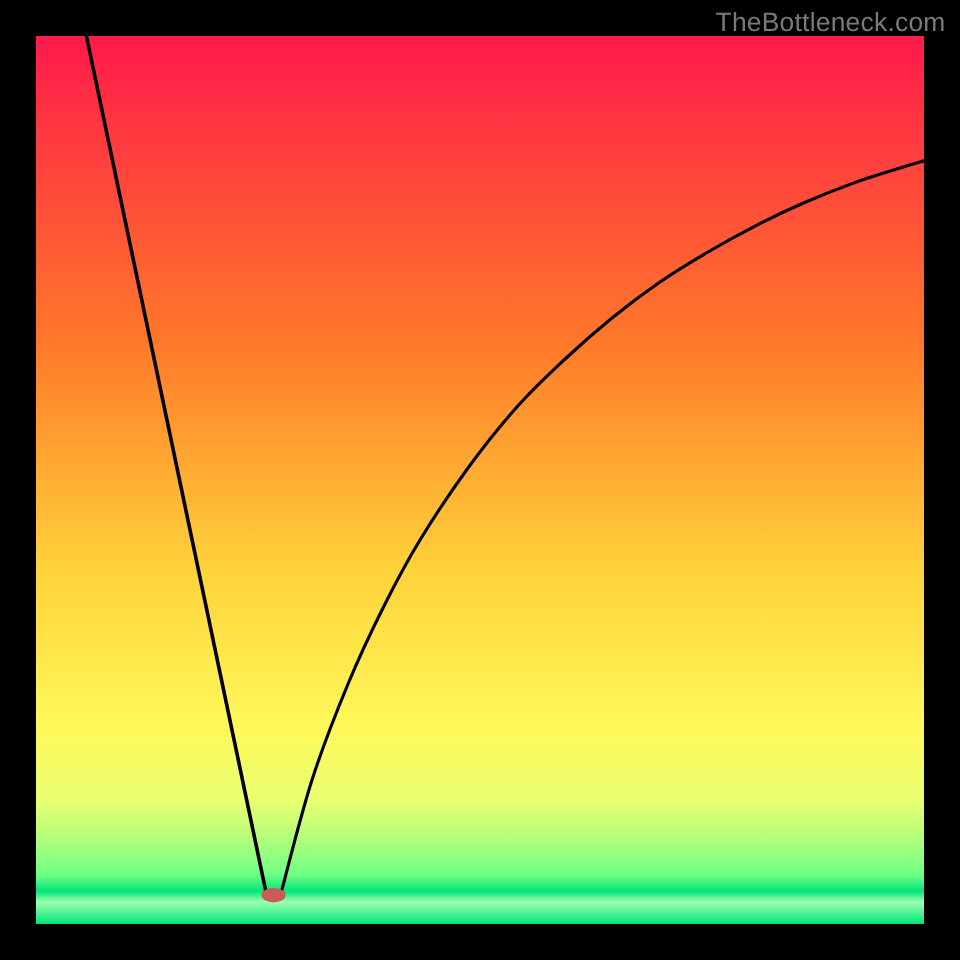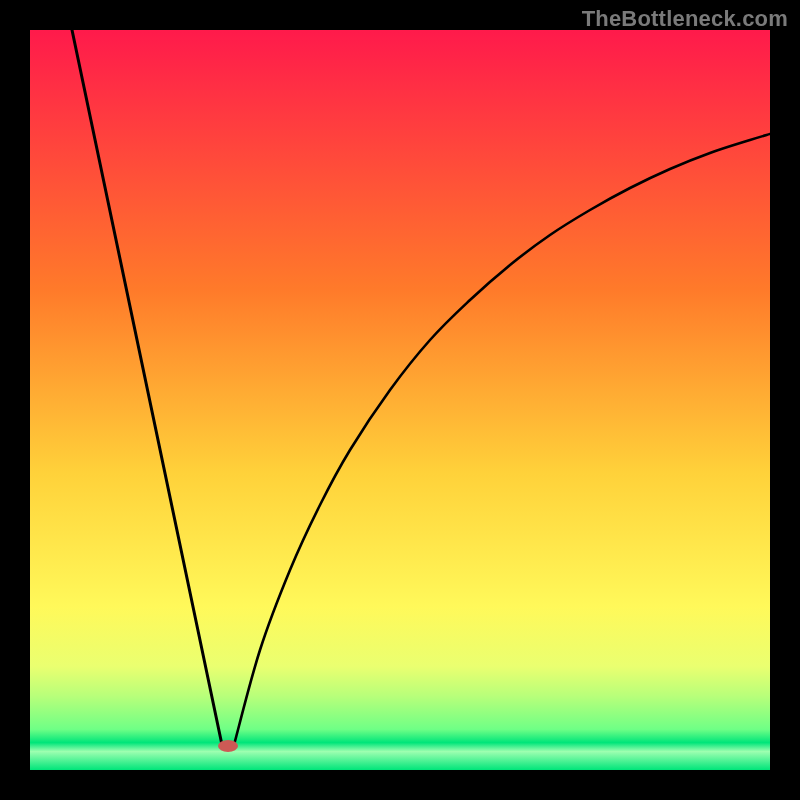--- a/index.html
+++ b/index.html
@@ -24,21 +24,21 @@
     width: 740px;
     height: 740px;
     overflow: hidden;
   }
   .watermark {
     position: absolute;
     top: 6px;
     right: 12px;
     color: #7a7a7a;
     font-size: 22px;
-    font-weight: 700;
+    font-weight: 400;
     letter-spacing: 0.2px;
   }
 </style>
 </head>
 <body>
 
 <div class="frame">
 
   <div class="plot-area">
     <svg width="740" height="740" viewBox="0 0 740 740" preserveAspectRatio="none">

